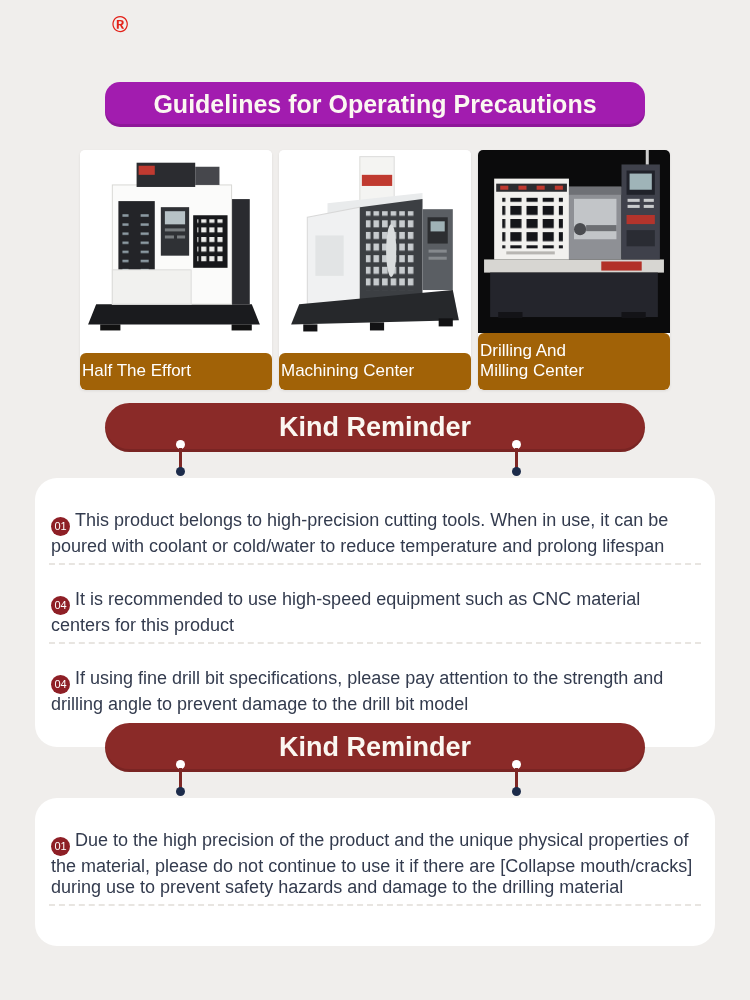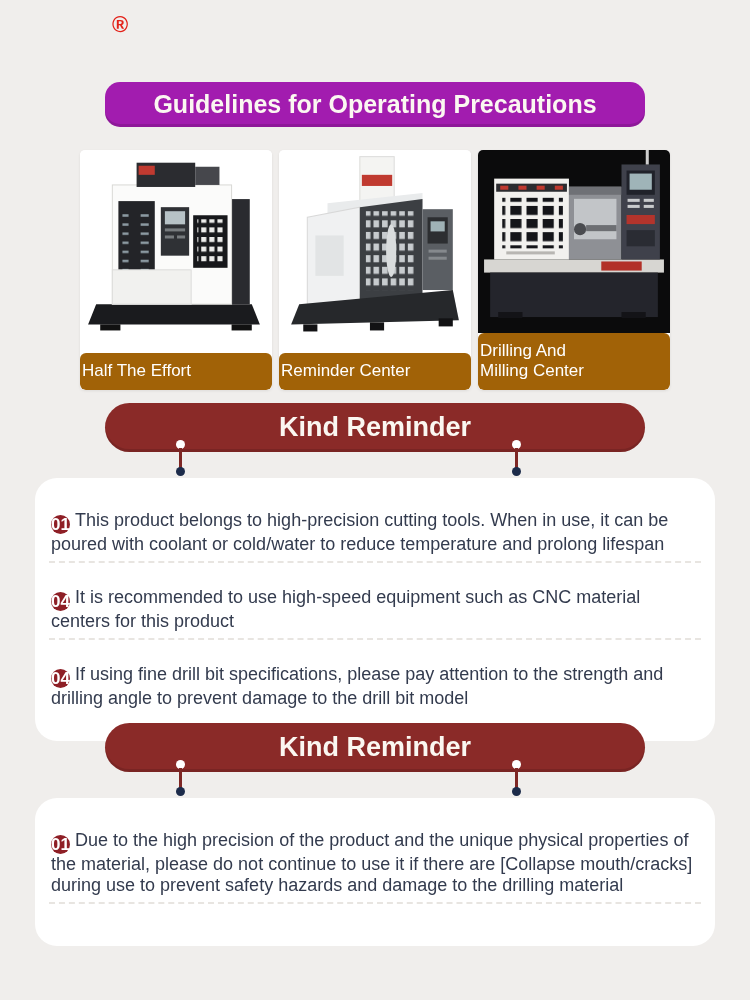--- a/index.html
+++ b/index.html
@@ -60,21 +60,21 @@
   .box {
     position: absolute; left: 35px; width: 680px; background: #ffffff;
     border-radius: 22px; padding: 8px 14px;
   }
   .box.b1 { top: 478px; min-height: 228px; }
   .box.b2 { top: 798px; min-height: 148px; }
   .item { padding: 6px 2px; font-size: 18px; line-height: 21px; border-bottom: 2px dashed #e8e5e1; }
   .box.b1 .item:last-child { border-bottom: none; }
   .badge {
     display: inline-flex; width: 19px; height: 19px; border-radius: 50%;
-    background: #8e1f26; color: #ffffff; font-size: 17px; font-weight: bold;
+    background: #8e1f26; color: #ffffff; font-size: 11px; font-weight: normal;
     align-items: center; justify-content: center; vertical-align: -4px; margin-right: 5px;
   }
 </style>
 </head>
 <body>
 
 <div class="page">
 
   <span class="reg">®</span>
 
@@ -138,21 +138,21 @@
           <rect x="147" y="66" width="20" height="26" fill="#2c2e31"></rect>
           <rect x="150" y="70" width="14" height="10" fill="#9fb2b6"></rect>
           <rect x="148" y="98" width="18" height="3" fill="#85898d"></rect>
           <rect x="148" y="105" width="18" height="3" fill="#85898d"></rect>
           <polygon points="20,152 172,138 178,168 12,172" fill="#26282b"></polygon>
           <rect x="24" y="172" width="14" height="7" fill="#121214"></rect>
           <rect x="90" y="170" width="14" height="8" fill="#121214"></rect>
           <rect x="158" y="166" width="14" height="8" fill="#121214"></rect>
         </svg>
       </div>
-      <div class="card-label">Reminder Center</div>
+      <div class="card-label">Machining Center</div>
     </div>
 
     <div class="card">
       <div class="photo">
         <svg viewBox="0 0 190 200" preserveAspectRatio="xMidYMid slice">
           <rect width="190" height="200" fill="#0b0b0c"></rect>
           <defs>
             <pattern id="gridC" width="16" height="13" patternUnits="userSpaceOnUse">
               <rect width="11" height="9" fill="#141519"></rect>
             </pattern>

